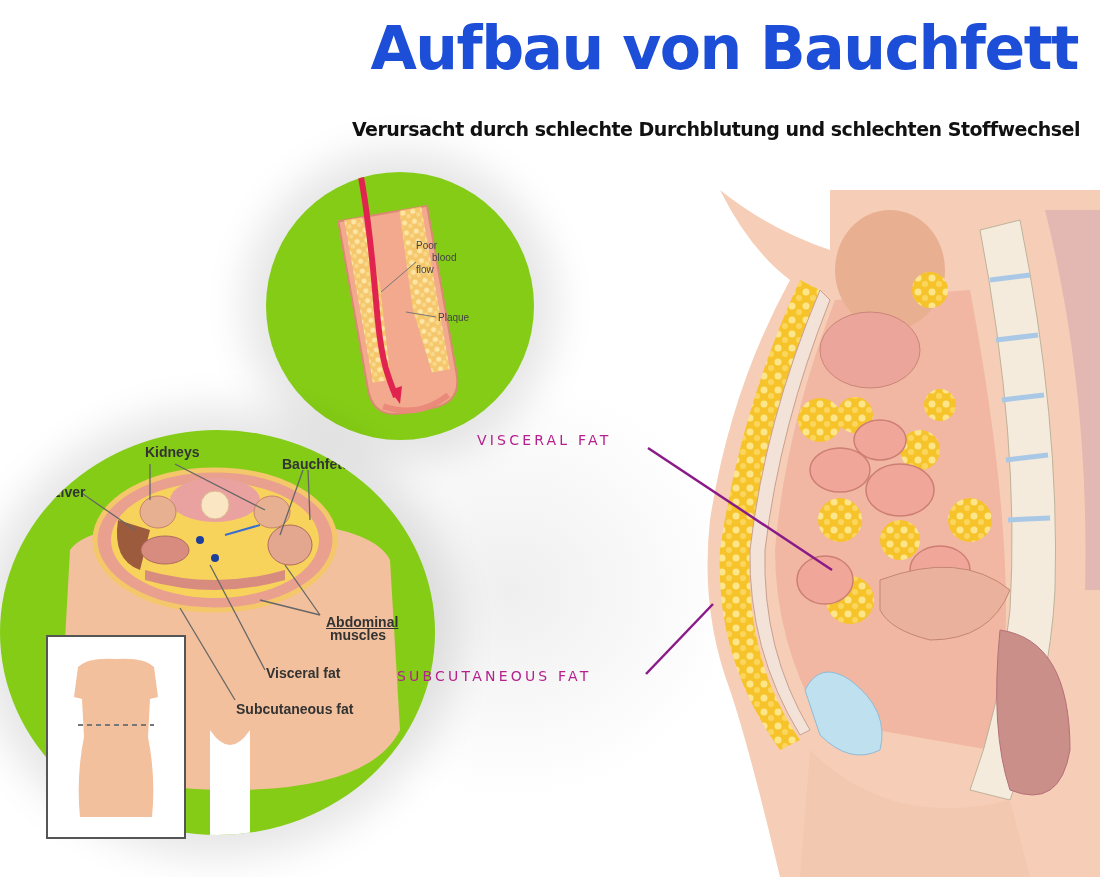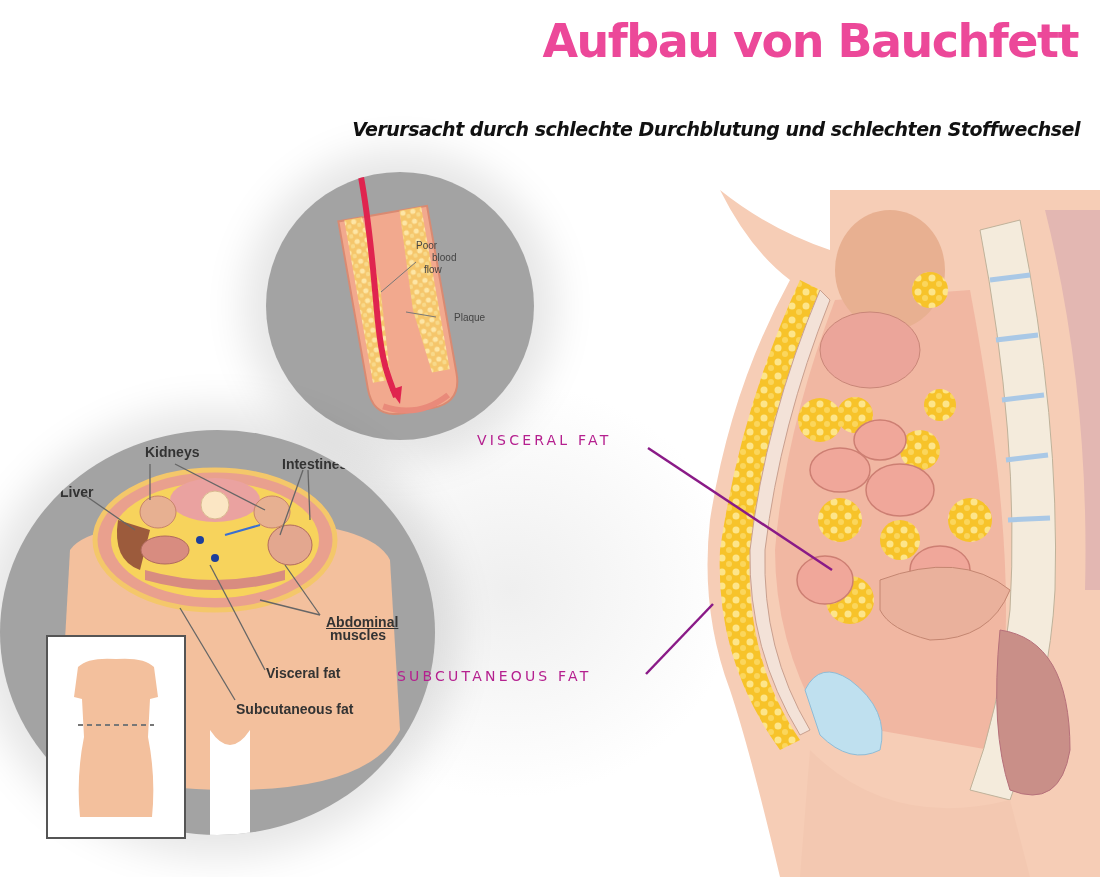--- a/index.html
+++ b/index.html
@@ -1,19 +1,19 @@
 <!DOCTYPE html>
 <html><head>
 <meta charset="utf-8">
 <style>
   html,body{margin:0;padding:0;}
   body{width:1100px;height:877px;position:relative;overflow:hidden;background:#ffffff;font-family:"Liberation Sans",sans-serif;}
-  .title{position:absolute;right:22px;top:18px;font-family:"DejaVu Sans",sans-serif;font-weight:bold;font-size:46px;color:#ec4899;letter-spacing:-1.5px;line-height:1;white-space:nowrap;}
-  .subtitle{position:absolute;right:20px;top:118px;font-family:"DejaVu Sans",sans-serif;font-weight:bold;font-style:italic;font-size:19px;color:#111;letter-spacing:-0.5px;white-space:nowrap;}
-  .circle{position:absolute;border-radius:50%;background:#a3a3a3;box-shadow:0 0 40px 22px rgba(0,0,0,0.10);overflow:hidden;}
+  .title{position:absolute;right:22px;top:18px;font-family:"DejaVu Sans",sans-serif;font-weight:bold;font-size:60px;color:#1d4ed8;letter-spacing:-1.5px;line-height:1;white-space:nowrap;}
+  .subtitle{position:absolute;right:20px;top:118px;font-family:"DejaVu Sans",sans-serif;font-weight:bold;font-size:19px;color:#111;letter-spacing:-0.5px;white-space:nowrap;}
+  .circle{position:absolute;border-radius:50%;background:#84cc16;box-shadow:0 0 40px 22px rgba(0,0,0,0.10);overflow:hidden;}
   .circle-artery{left:266px;top:172px;width:268px;height:268px;}
   .circle-cross{left:0px;top:430px;width:435px;height:405px;}
   svg{position:absolute;left:0;top:0;}
   .lbl{position:absolute;font-family:"Liberation Sans",sans-serif;font-weight:bold;color:#333;font-size:14px;line-height:12px;white-space:nowrap;}
   .lbl-sm{font-weight:normal;font-size:10px;color:#444;}
   .magenta{position:absolute;font-family:"DejaVu Sans",sans-serif;color:#b5208f;font-size:14px;letter-spacing:3.2px;white-space:nowrap;}
   .inset{position:absolute;left:46px;top:635px;width:136px;height:200px;border:2px solid #555;background:#fff;}
   .bg-glow{position:absolute;left:280px;top:380px;width:460px;height:420px;background:radial-gradient(ellipse at center,rgba(235,235,235,0.8),rgba(255,255,255,0) 70%);}
 </style>
 </head>
@@ -42,22 +42,22 @@
     </g>
 
     <path d="M95 5 C105 60 108 110 112 150 C116 190 122 205 130 225" stroke="#e0244f" stroke-width="6" fill="none"></path>
     <path d="M124 218 L134 232 L136 214 Z" fill="#e0244f"></path>
 
     <line x1="115" y1="120" x2="150" y2="90" stroke="#777" stroke-width="1"></line>
     <line x1="140" y1="140" x2="170" y2="145" stroke="#777" stroke-width="1"></line>
   </svg>
   <div class="lbl lbl-sm" style="left:150px;top:68px;">Poor</div>
   <div class="lbl lbl-sm" style="left:166px;top:80px;">blood</div>
-  <div class="lbl lbl-sm" style="left:150px;top:92px;margin-left:8px;">flow</div>
-  <div class="lbl lbl-sm" style="left:188px;top:140px;">Plaque</div>
+  <div class="lbl lbl-sm" style="left:150px;top:92px;">flow</div>
+  <div class="lbl lbl-sm" style="left:172px;top:140px;">Plaque</div>
 </div>
 
 <div class="circle circle-cross">
   <svg width="435" height="405" viewBox="0 0 435 405">
 
     <path d="M70 120 Q90 90 230 90 Q370 90 390 130 L400 300 Q370 360 230 360 Q90 360 60 300 Z" fill="#f3c09d"></path>
     <path d="M210 300 Q230 330 250 300 L250 405 L210 405 Z" fill="#fff"></path>
 
     <ellipse cx="215" cy="110" rx="120" ry="70" fill="#e9a08e" stroke="#f4c76a" stroke-width="5"></ellipse>
     <ellipse cx="215" cy="110" rx="104" ry="58" fill="#f7d35c"></ellipse>
@@ -79,22 +79,22 @@
       <line x1="303" y1="40" x2="280" y2="105"></line>
       <line x1="308" y1="40" x2="310" y2="90"></line>
       <line x1="83" y1="64" x2="135" y2="100"></line>
       <line x1="260" y1="170" x2="320" y2="185"></line>
       <line x1="285" y1="135" x2="320" y2="185"></line>
       <line x1="210" y1="135" x2="265" y2="240"></line>
       <line x1="180" y1="178" x2="235" y2="270"></line>
     </g>
   </svg>
   <div class="lbl" style="left:145px;top:16px;">Kidneys</div>
-  <div class="lbl" style="left:282px;top:28px;">Intestines</div>
-  <div class="lbl" style="left:60px;top:56px;">Liver</div>
+  <div class="lbl" style="left:282px;top:28px;">Bauchfett</div>
+  <div class="lbl" style="left:52px;top:56px;">Liver</div>
   <div class="lbl" style="left:326px;top:186px;text-decoration:underline;">Abdominal</div>
   <div class="lbl" style="left:330px;top:199px;">muscles</div>
   <div class="lbl" style="left:266px;top:237px;">Visceral fat</div>
   <div class="lbl" style="left:236px;top:273px;">Subcutaneous fat</div>
 </div>
 
 <div class="inset">
   <svg width="136" height="200" viewBox="0 0 136 200">
     <path d="M30 30 Q40 20 68 22 Q96 20 106 30 L110 60 L102 62 L100 100 Q108 140 104 180 L32 180 Q28 140 36 100 L34 62 L26 60 Z" fill="#f3c09d"></path>
     <line x1="30" y1="88" x2="106" y2="88" stroke="#777" stroke-width="2" stroke-dasharray="5 4"></line>

